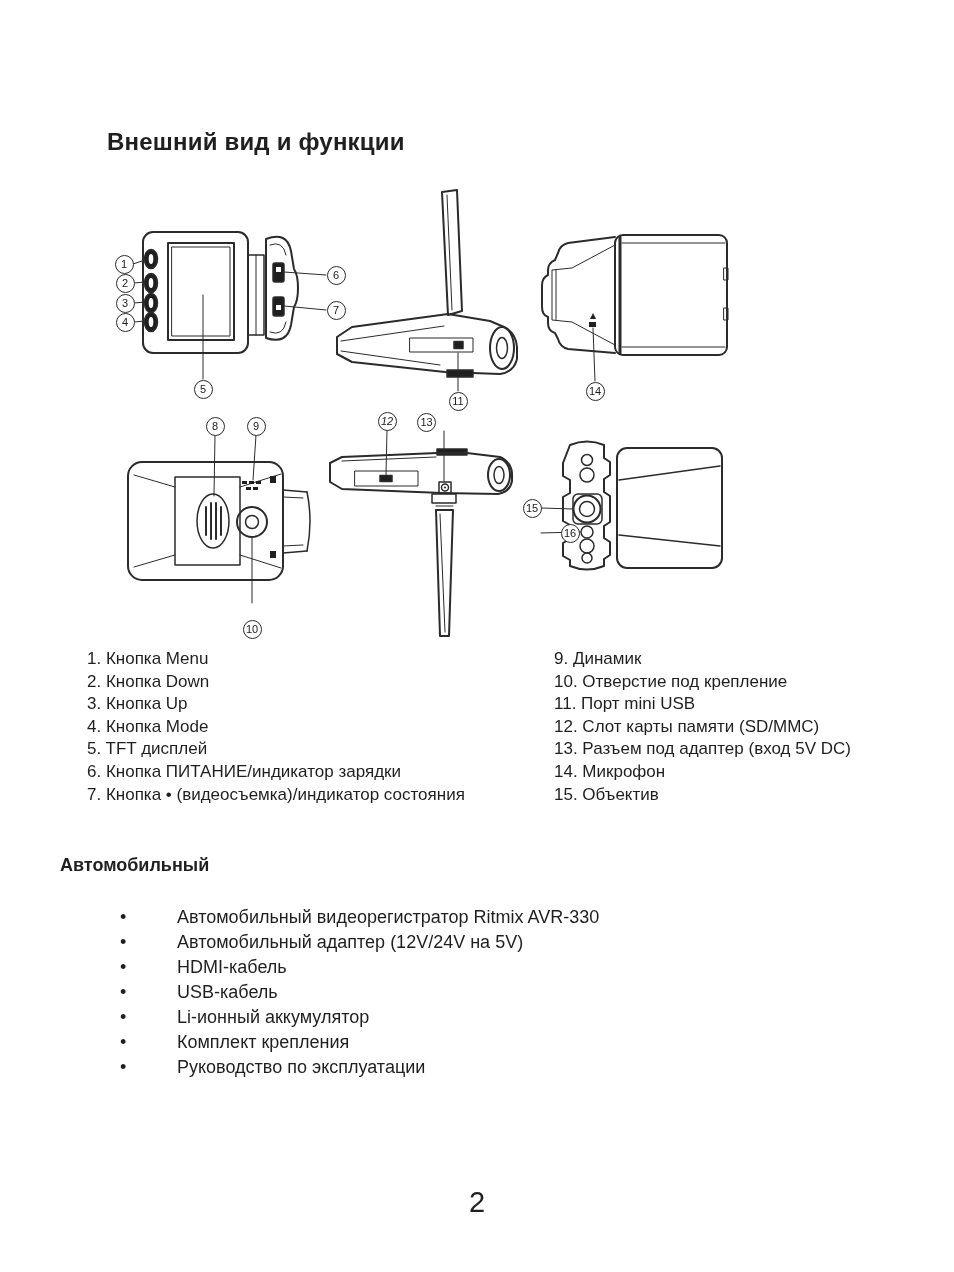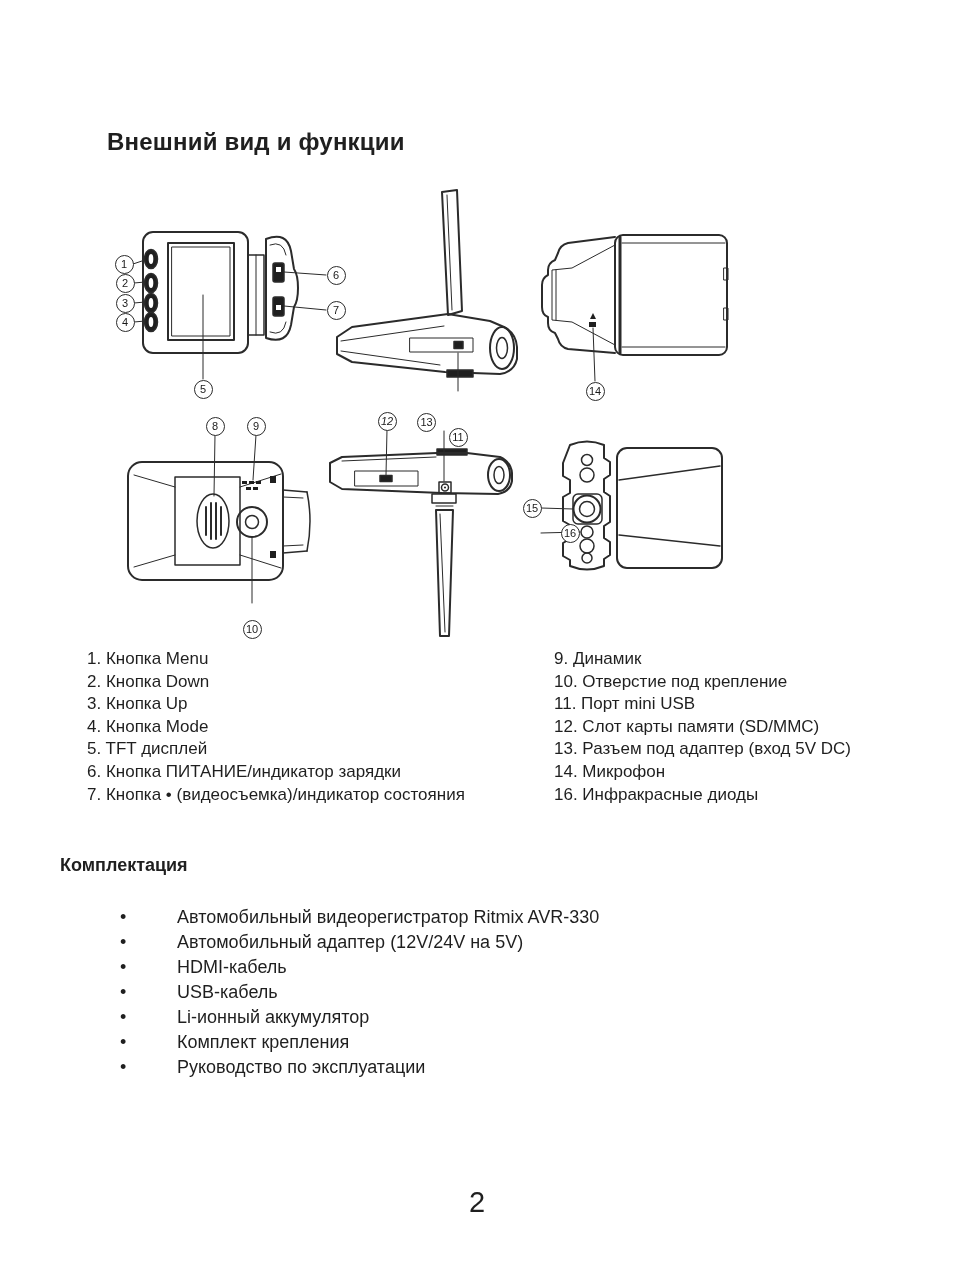--- a/index.html
+++ b/index.html
@@ -179,21 +179,21 @@
   <div class="callout" style="left:24.5px;  top:79.5px;">1</div>
   <div class="callout" style="left:25.5px;  top:98.5px;">2</div>
   <div class="callout" style="left:25.5px;  top:118.5px;">3</div>
   <div class="callout" style="left:25.5px;  top:137.5px;">4</div>
   <div class="callout" style="left:103.5px; top:204.5px;">5</div>
   <div class="callout" style="left:236.5px; top:90.5px;">6</div>
   <div class="callout" style="left:236.5px; top:125.5px;">7</div>
   <div class="callout" style="left:115.5px; top:241.5px;">8</div>
   <div class="callout" style="left:156.5px; top:241.5px;">9</div>
   <div class="callout" style="left:152.5px; top:445px;">10</div>
-  <div class="callout" style="left:358.5px; top:216.5px;margin-top:36px;">11</div>
+  <div class="callout" style="left:358.5px; top:216.5px;">11</div>
   <div class="callout" style="left:287.5px; top:236.5px;font-style:italic;">12</div>
   <div class="callout" style="left:327px; top:237.5px;">13</div>
   <div class="callout" style="left:495.5px; top:206.5px;">14</div>
   <div class="callout" style="left:432.5px; top:323.5px;">15</div>
   <div class="callout" style="left:432.5px; top:348.5px;margin-left:38px;">16</div>
 </div>
 
 <div class="parts left">
   <div>1. Кнопка Menu</div>
   <div>2. Кнопка Down</div>
@@ -204,24 +204,24 @@
   <div>7. Кнопка • (видеосъемка)/индикатор состояния</div>
 </div>
 
 <div class="parts right">
   <div>9. Динамик</div>
   <div>10. Отверстие под крепление</div>
   <div>11. Порт mini USB</div>
   <div>12. Слот карты памяти (SD/MMC)</div>
   <div>13. Разъем под адаптер (вход 5V DC)</div>
   <div>14. Микрофон</div>
-  <div>16. Инфракрасные диоды</div>
-</div>
-
-<div class="pkg-heading">Комплектация</div>
+  <div>15. Объектив</div>
+</div>
+
+<div class="pkg-heading">Автомобильный</div>
 
 <div class="pkg-list">
   <div class="pkg-row">
     <span class="pkg-bullet">•</span>
     <span>Автомобильный видеорегистратор Ritmix AVR-330</span>
   </div>
   <div class="pkg-row">
     <span class="pkg-bullet">•</span>
     <span>Автомобильный адаптер (12V/24V на 5V)</span>
   </div>

